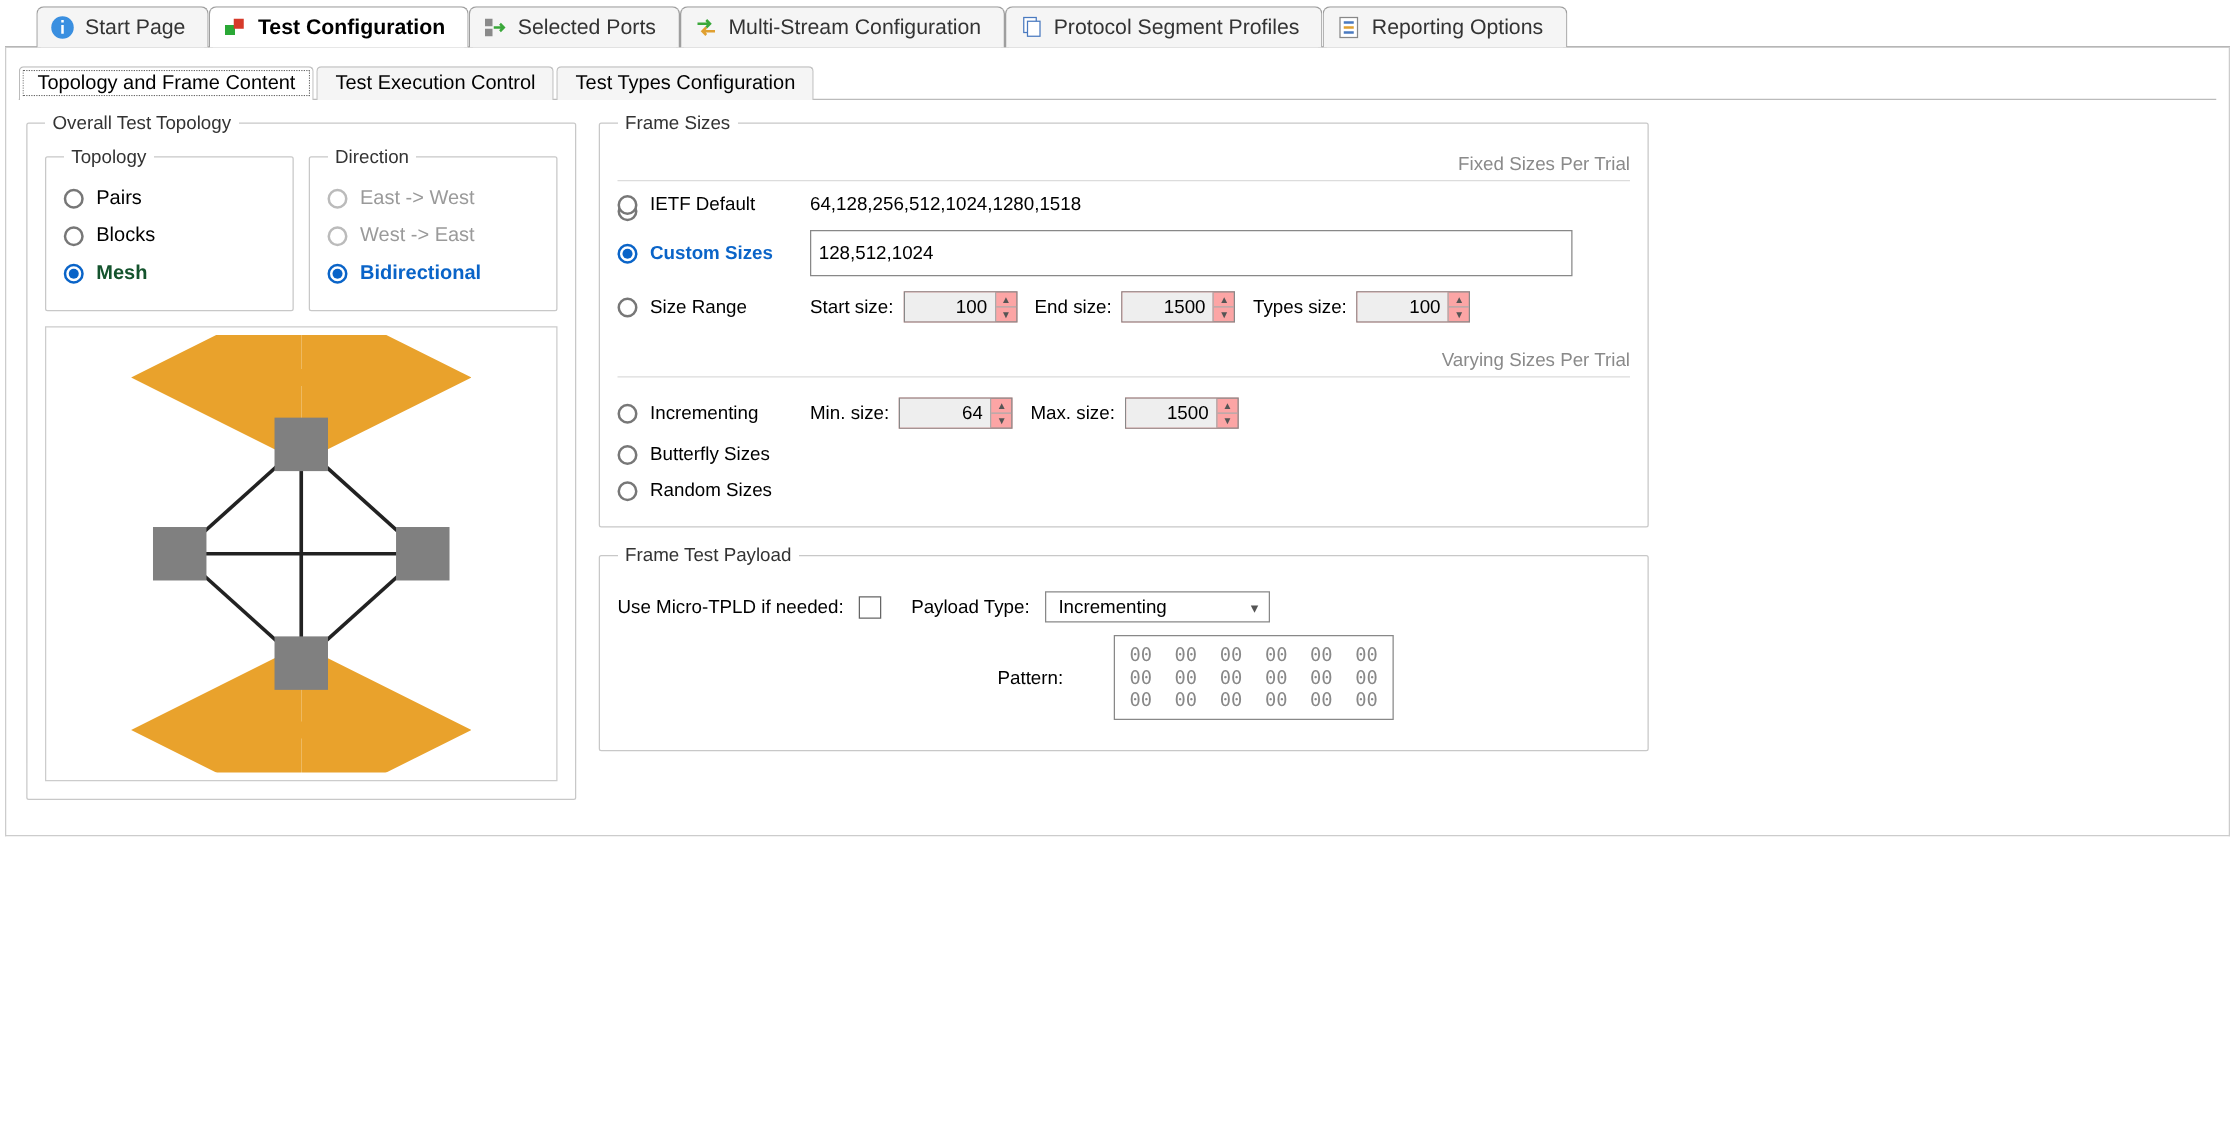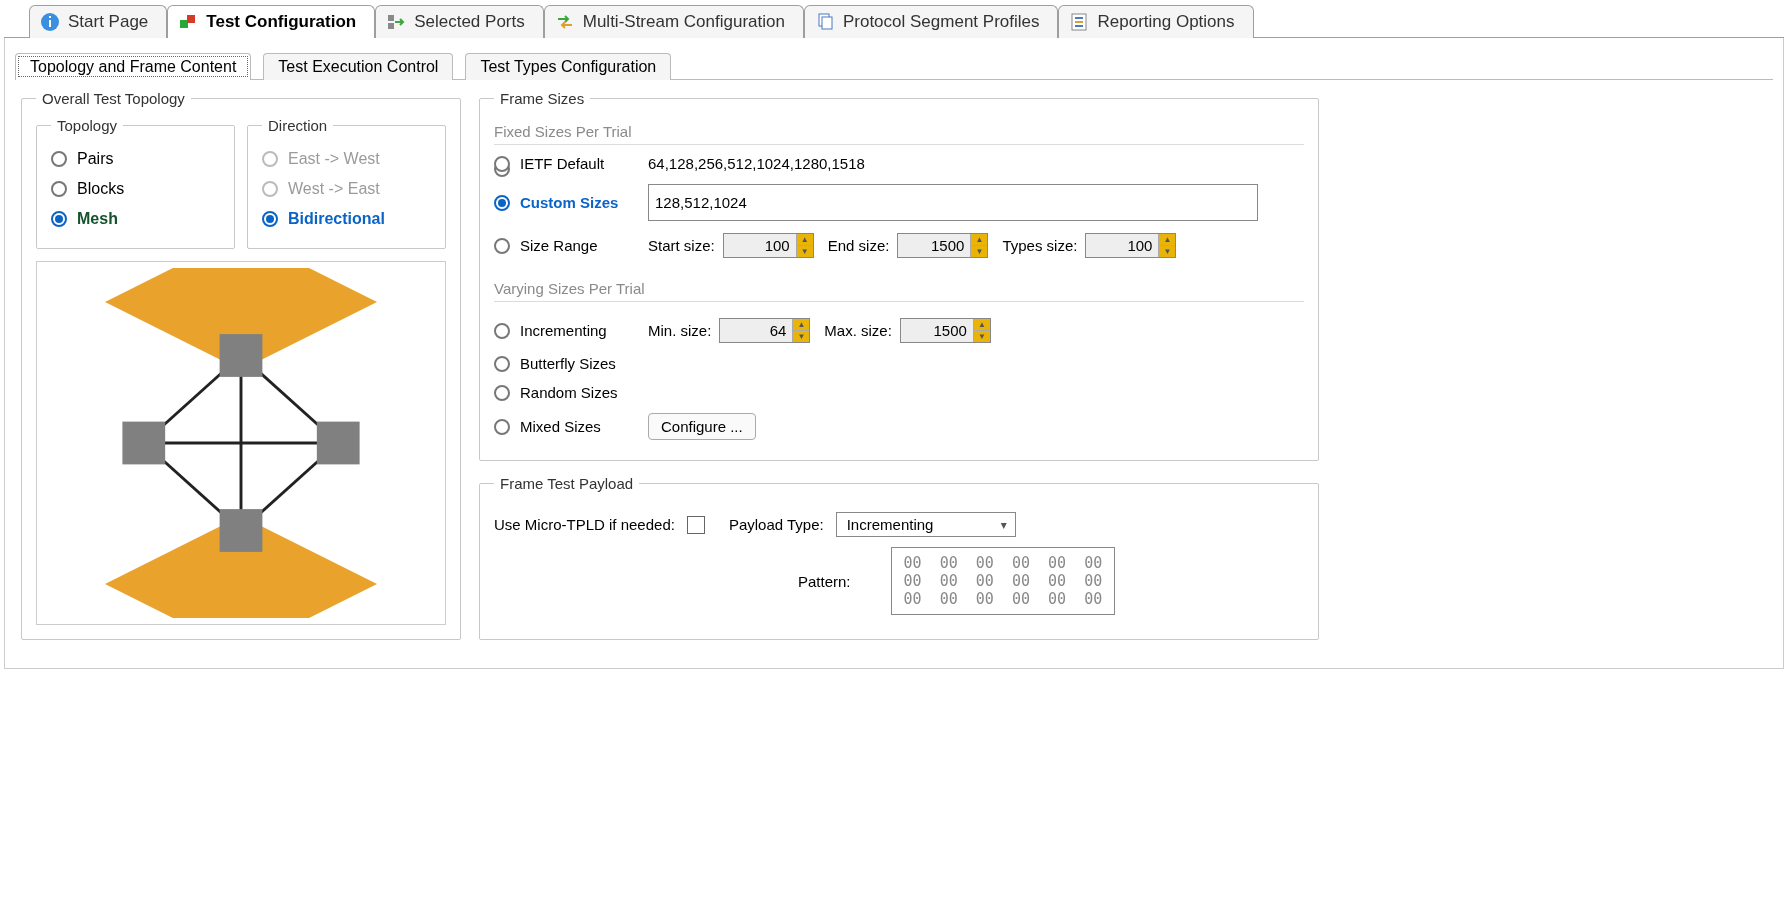--- a/index.html
+++ b/index.html
@@ -62,21 +62,21 @@
   .sub-tabs {
     display: flex;
     align-items: flex-end;
     margin-top: 4px;
     border-bottom: 1px solid #bbb;
   }
   .sub-tab {
     padding: 4px 14px;
     border: 1px solid #bbb;
     border-bottom: none;
-    margin-right: 12px;
+    margin-right: 2px;
     background: #f5f5f5;
     border-top-left-radius: 4px;
     border-top-right-radius: 4px;
     font-size: 16px;
     position: relative;
     top: 1px;
     cursor: pointer;
   }
   .sub-tab.active {
     background: #fff;
@@ -161,20 +161,21 @@
   }
   .diagram-box svg { display:block; margin:auto; }
 
   
   .section-title {
     color: #8a8a8a;
     font-size: 15px;
     border-bottom: 1px solid #dcdcdc;
     padding-bottom: 4px;
     margin: 6px 0 10px 0;
+    text-align: right;
   }
 
   .fs-row {
     display: flex;
     align-items: center;
     gap: 14px;
     padding: 6px 0;
   }
   .fs-row .col-label { width: 140px; display:flex; align-items:center; gap:10px; }
   .fs-row .col-opts  { flex:1; display:flex; align-items:center; gap:14px; }
@@ -187,21 +188,21 @@
     border: 1px solid #888;
     background: #fff;
     box-sizing: border-box;
   }
   .text-wide { width: 610px; }
 
   .spinner {
     display: inline-flex;
     align-items: stretch;
     border: 1px solid #888;
-    background: #eab308;
+    background: #fca5a5;
   }
   .spinner input {
     width: 60px;
     border: none;
     text-align: right;
     padding: 3px 6px;
     background: #eee;
     font-size: 15px;
   }
   .spinner .buttons {
@@ -529,29 +530,20 @@
               </div>
             </div>
 
             <div class="fs-row">
               <div class="col-label">
                 <span class="radio-circle"></span>
                 <span>Random Sizes</span>
               </div>
             </div>
 
-            <div class="fs-row">
-              <div class="col-label">
-                <span class="radio-circle"></span>
-                <span>Mixed Sizes</span>
-              </div>
-              <div class="col-opts">
-                <button class="btn">Configure ...</button>
-              </div>
-            </div>
 
           </div>
         </fieldset>
 
         <fieldset class="group" style="margin-top:14px;">
           <legend>Frame Test Payload</legend>
 
           <div class="payload-row">
             <div class="label-kv" style="gap:12px;">
               <span>Use Micro-TPLD if needed:</span>

